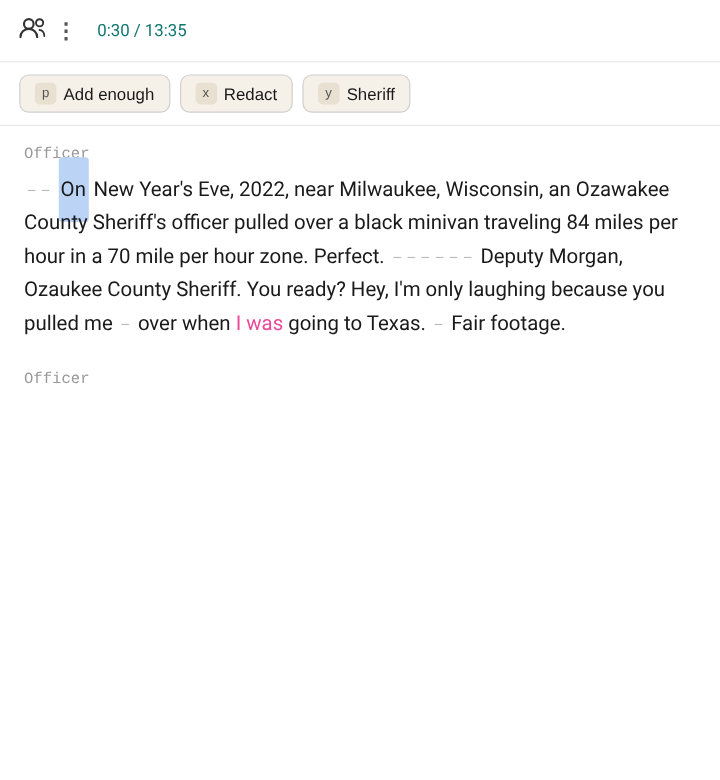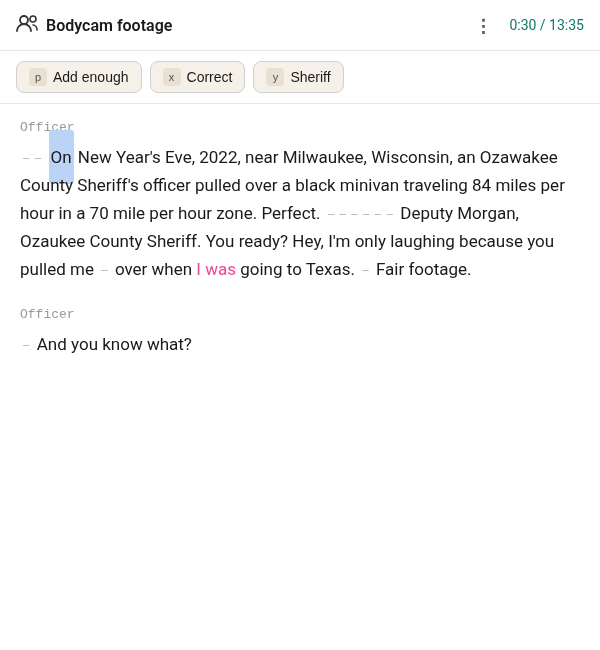--- a/index.html
+++ b/index.html
@@ -130,33 +130,32 @@
 
 <div class="header">
   <span class="header-icon">
     <svg width="22" height="18" viewBox="0 0 22 18" fill="none">
       <circle cx="8" cy="6" r="4" stroke="#333" stroke-width="1.8"></circle>
       <path d="M1 17c0-3.866 3.134-7 7-7s7 3.134 7 7" stroke="#333" stroke-width="1.8" stroke-linecap="round"></path>
       <circle cx="17" cy="5" r="3" stroke="#333" stroke-width="1.6"></circle>
       <path d="M21 16c0-2.761-1.791-5-4-5" stroke="#333" stroke-width="1.6" stroke-linecap="round"></path>
     </svg>
   </span>
-  <span class="header-title">Bodycam footage</span>
   <span class="header-menu">⋮</span>
   <span class="header-time">0:30 / 13:35</span>
 </div>
 
 <div class="toolbar">
   <button class="toolbar-btn">
     <span class="key-badge">p</span>
     <span>Add enough</span>
   </button>
   <button class="toolbar-btn">
     <span class="key-badge">x</span>
-    <span>Correct</span>
+    <span>Redact</span>
   </button>
   <button class="toolbar-btn">
     <span class="key-badge">y</span>
     <span>Sheriff</span>
   </button>
 </div>
 
 <div class="content-area">
 
   <div class="transcript-block">
@@ -171,19 +170,15 @@
       <span> over when </span>
       <span class="word-low-confidence">I was</span>
       <span> going to Texas.</span>
       <span class="dash-marker"> –</span>
       <span> Fair footage.</span>
     </div>
   </div>
 
   <div class="transcript-block second-block">
     <div class="speaker-label">Officer</div>
-    <div class="transcript-text">
-      <span class="dash-marker">–</span>
-      <span> And you know what?</span>
-    </div>
   </div>
 
 </div>
 
 </body></html>

